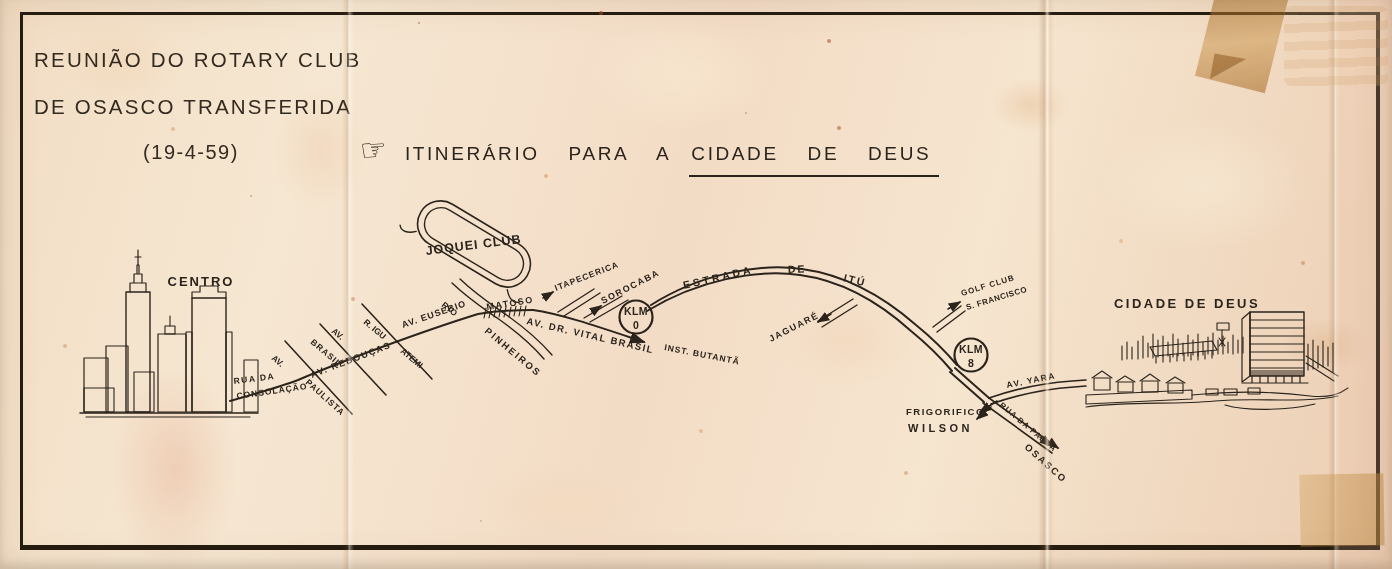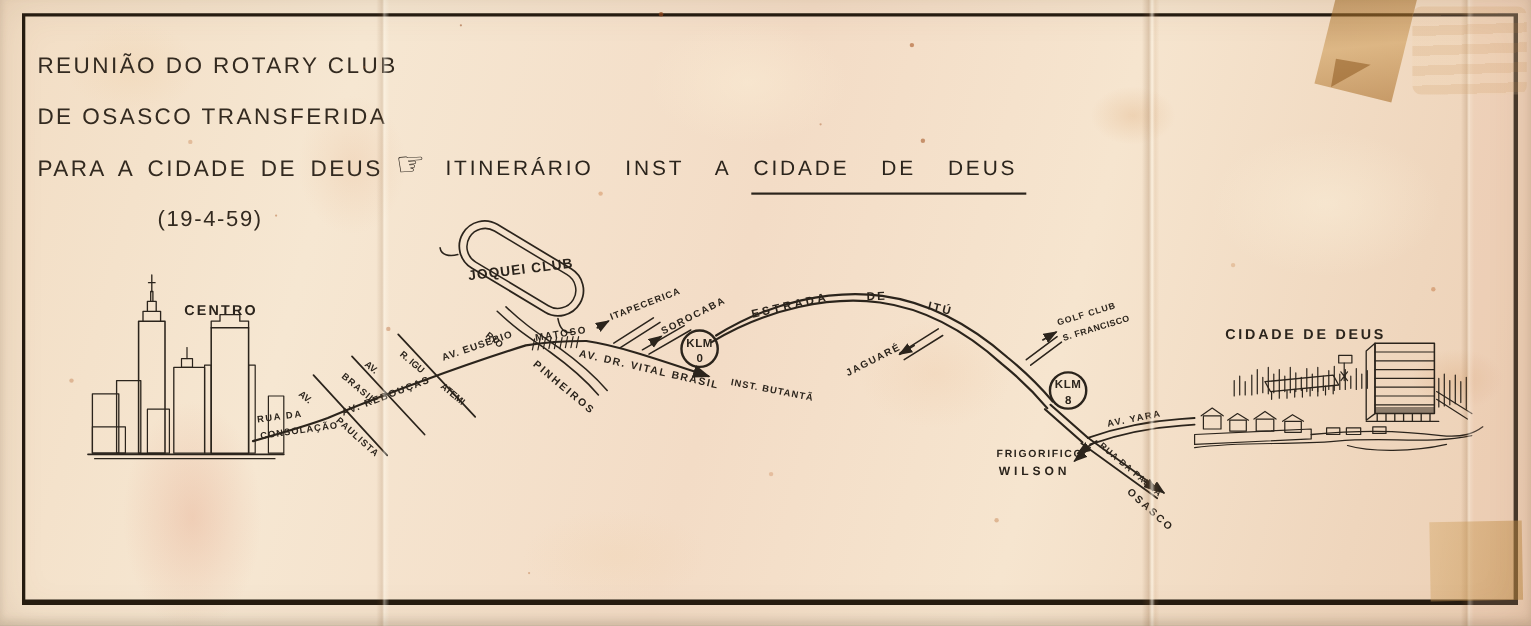--- a/index.html
+++ b/index.html
@@ -61,27 +61,26 @@
 <body>
 
 <div class="paper">
 
   <div class="blotches"></div>
   <div class="frame"></div>
 
   <div class="hdr">
     <div class="ln">REUNIÃO DO ROTARY CLUB</div>
     <div class="ln">DE OSASCO TRANSFERIDA</div>
-    <div class="ln">PARA A CIDADE DE DEUS</div>
     <div class="dt">(19-4-59)</div>
   </div>
 
   <div class="titlerow">
     <span class="hand">☞</span>
-    <span class="t1">ITINERÁRIO INST A</span>
+    <span class="t1">ITINERÁRIO PARA A</span>
     <span class="t2">CIDADE DE DEUS</span>
   </div>
 
   <svg class="map" width="1392" height="569" viewBox="0 0 1392 569">
     <defs>
       <marker id="arr" markerWidth="9" markerHeight="7" refX="7" refY="3" orient="auto">
         <path d="M0,0 L8,3 L0,6 z" fill="#2b241c"></path>
       </marker>
       <pattern id="win" width="7" height="8" patternUnits="userSpaceOnUse">
         <rect x="1.2" y="2" width="3.2" height="1.6" fill="rgba(43,36,28,.7)"></rect>

